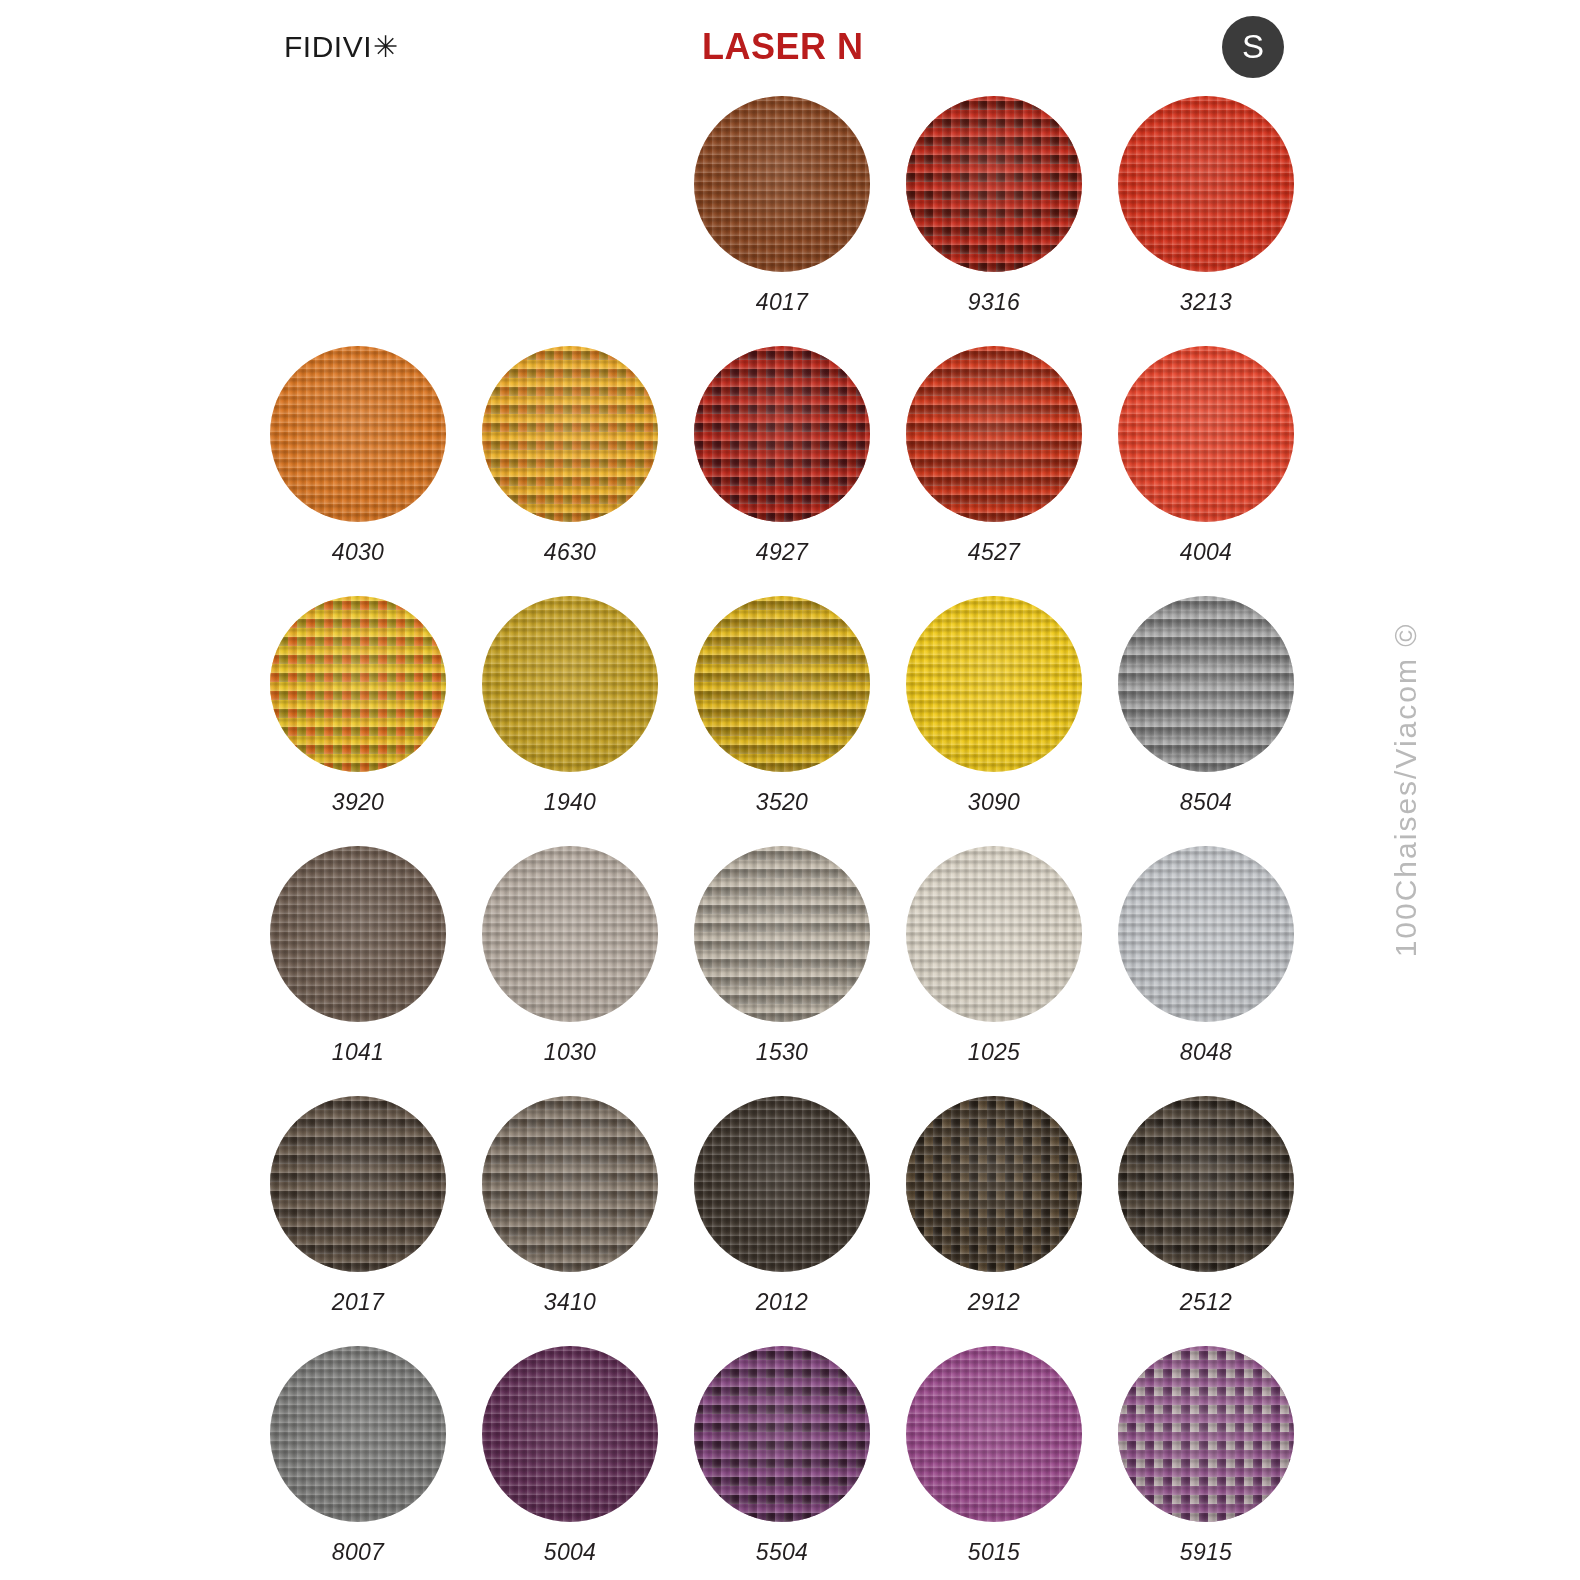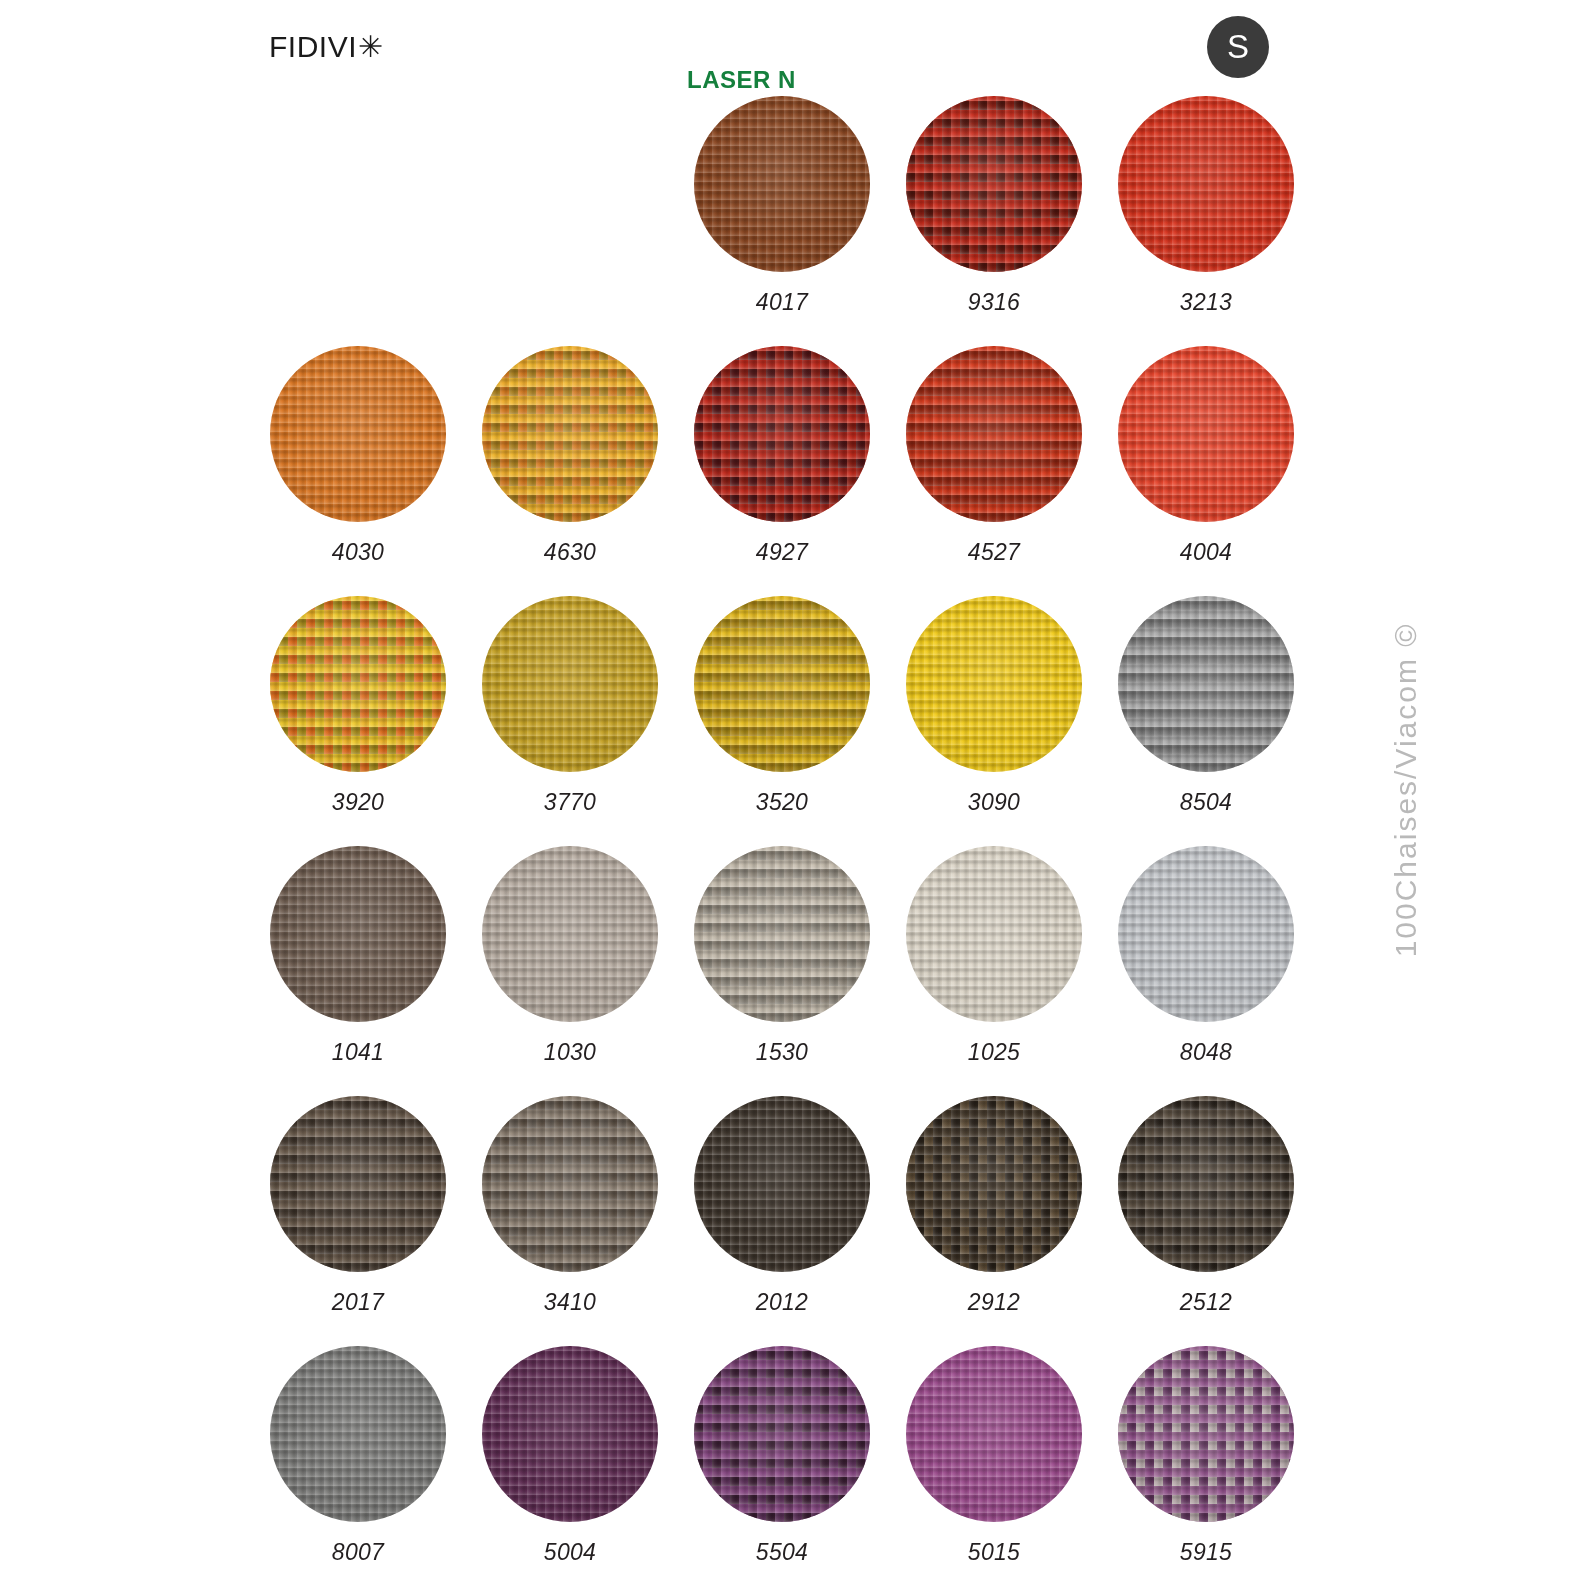--- a/index.html
+++ b/index.html
@@ -15,21 +15,21 @@
   .page {
     position: relative;
     width: 1580px;
     height: 1580px;
     background: #ffffff;
   }
 
   
   .header {
     position: absolute;
-    top: 0; left: 1px;
+    top: 0; left: 16px;
     width: 1364px;
     height: 96px;
     text-decoration: underline;
   }
 
   .brand-logo {
     position: absolute;
     left: 268px;
     top: 30px;
     font-size: 30px;
@@ -41,26 +41,25 @@
   .brand-logo .star {
     font-size: 30px;
     line-height: 1;
     margin-left: 1px;
   }
 
   .collection-title {
     position: absolute;
     left: 686px;
     top: 26px;
-    font-size: 24px;
+    font-size: 36px;
     font-weight: bold;
     letter-spacing: 0.5px;
-    color: #15803d;
+    color: #b91c1c;
     white-space: nowrap;
-    margin-top: 40px;
   }
 
   .grade-badge {
     position: absolute;
     left: 1206px;
     top: 16px;
     width: 62px;
     height: 62px;
     border-radius: 50%;
     background: #3b3b3b;
@@ -299,21 +298,21 @@
           </div>
           <div class="swatch-label">3920</div>
         </div>
         <div class="cell">
           <div class="swatch" style="background: rgb(198, 162, 35); --alt: rgba(130,100,18,0.40);">
             <div class="checker"></div>
             <div class="warp"></div>
             <div class="ribs"></div>
             <div class="shade"></div>
           </div>
-          <div class="swatch-label">3770</div>
+          <div class="swatch-label">1940</div>
         </div>
         <div class="cell">
           <div class="swatch patterned" style="background: rgb(232, 190, 30); --alt: rgba(176,134,22,0.60);">
             <div class="checker"></div>
             <div class="warp"></div>
             <div class="ribs"></div>
             <div class="shade"></div>
           </div>
           <div class="swatch-label">3520</div>
         </div>

